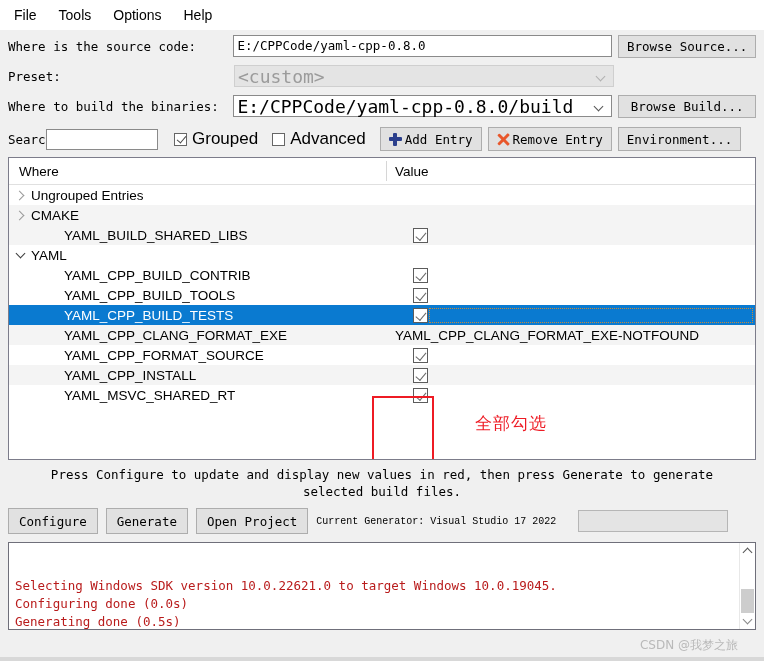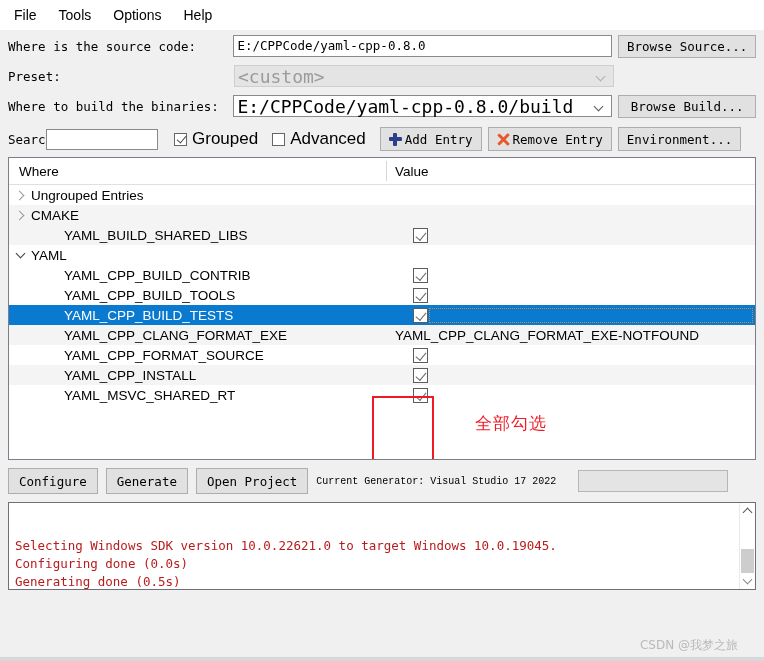--- a/index.html
+++ b/index.html
@@ -619,20 +619,24 @@
           <div class="tvalue">
             <span class="vcheck"></span>
           </div>
         </div>
       </div>
 
     <div id="red-rect"></div>
     <div id="red-note">全部勾选</div>
   </div>
 
+  <div id="hint">
+    <div>Press Configure to update and display new values in red, then press Generate to generate</div>
+    <div>selected build files.</div>
+  </div>
 
   <div id="action-row">
     <div class="btn btn-act">Configure</div>
     <div class="btn btn-act">Generate</div>
     <div class="btn btn-act">Open Project</div>
     <div id="generator-text">Current Generator: Visual Studio 17 2022</div>
     <div id="gen-blank"></div>
   </div>
 </div>
 

